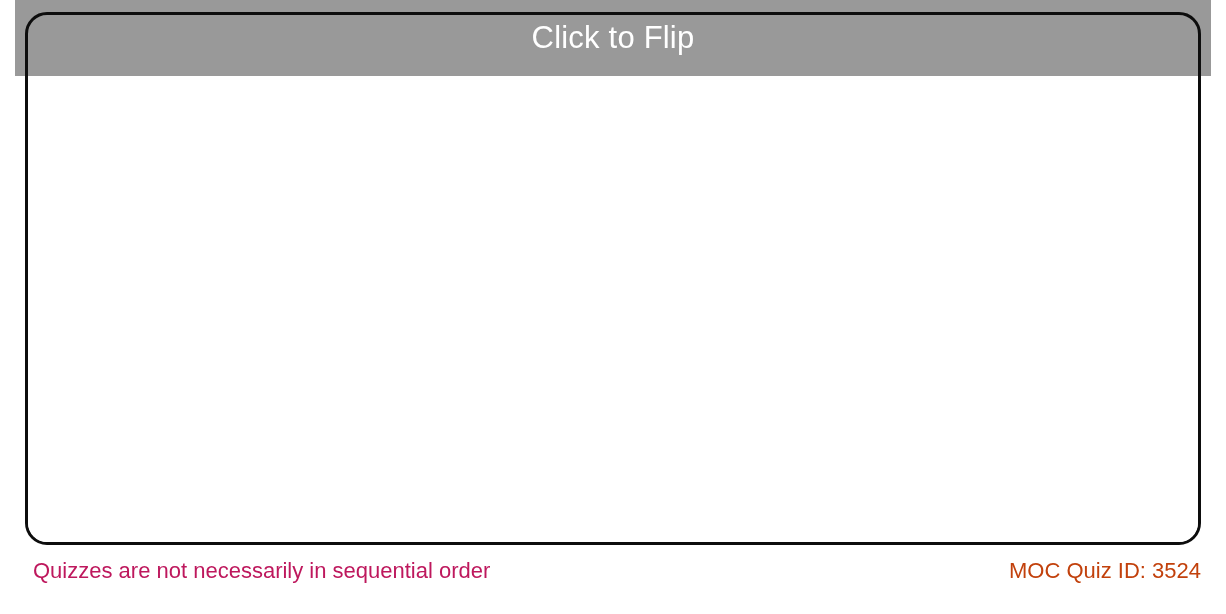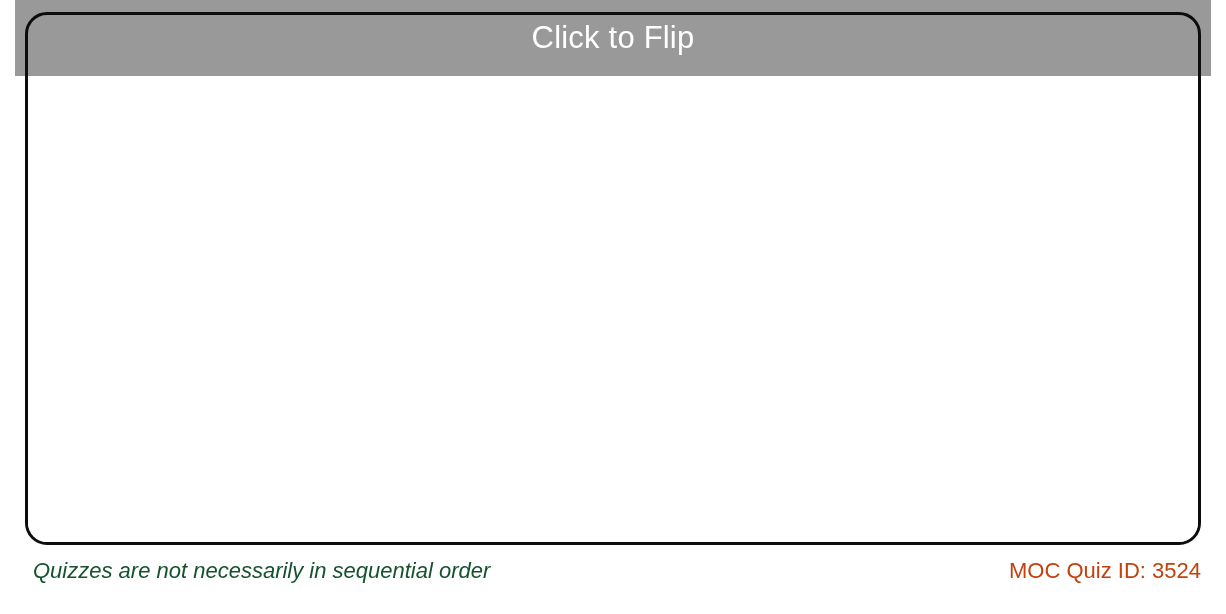--- a/index.html
+++ b/index.html
@@ -145,22 +145,21 @@
     top: 552px;
     width: 1226px;
     height: 62px;
     z-index: 4;
   }
   .footer-left {
     position: absolute;
     left: 33px;
     top: 6px;
     font-size: 22px;
-    font-style: italic;
-    color: #14532d;
+    color: #be185d;
     line-height: 26px;
     white-space: nowrap;
     font-family: "Liberation Sans", sans-serif;
   }
   .footer-right {
     position: absolute;
     right: 25px;
     top: 6px;
     font-size: 22px;
     color: #c2410c;

